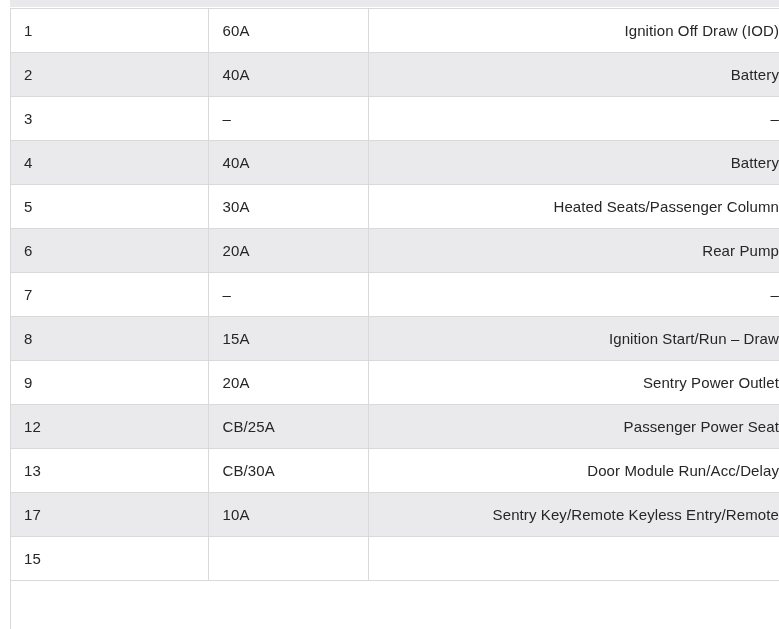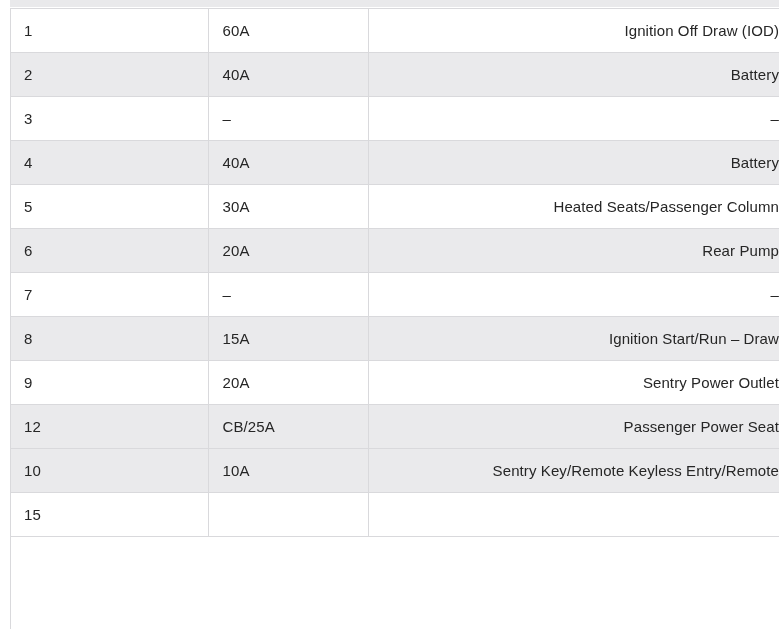--- a/index.html
+++ b/index.html
@@ -144,22 +144,27 @@
       <tr class="odd">
         <td>9</td>
         <td>20A</td>
         <td>Sentry Power Outlet</td>
       </tr>
       <tr class="even">
         <td>12</td>
         <td>CB/25A</td>
         <td>Passenger Power Seat</td>
       </tr>
+      <tr class="odd">
+        <td>13</td>
+        <td>CB/30A</td>
+        <td>Door Module Run/Acc/Delay</td>
+      </tr>
       <tr class="even">
-        <td>10</td>
+        <td>17</td>
         <td>10A</td>
         <td>Sentry Key/Remote Keyless Entry/Remote</td>
       </tr>
       <tr class="odd">
         <td>15</td>
         <td></td>
         <td></td>
       </tr>
     </tbody>
   </table>

